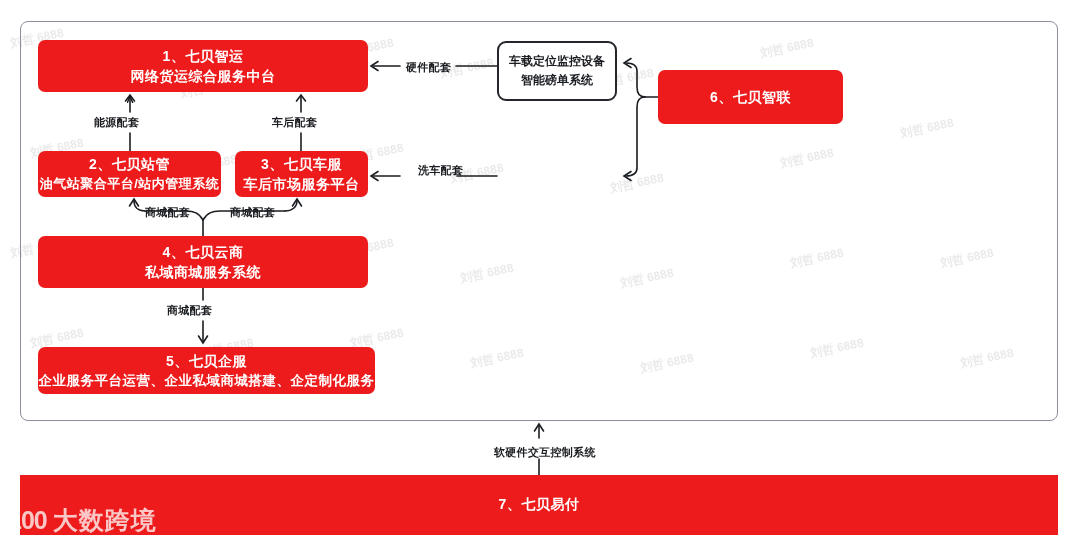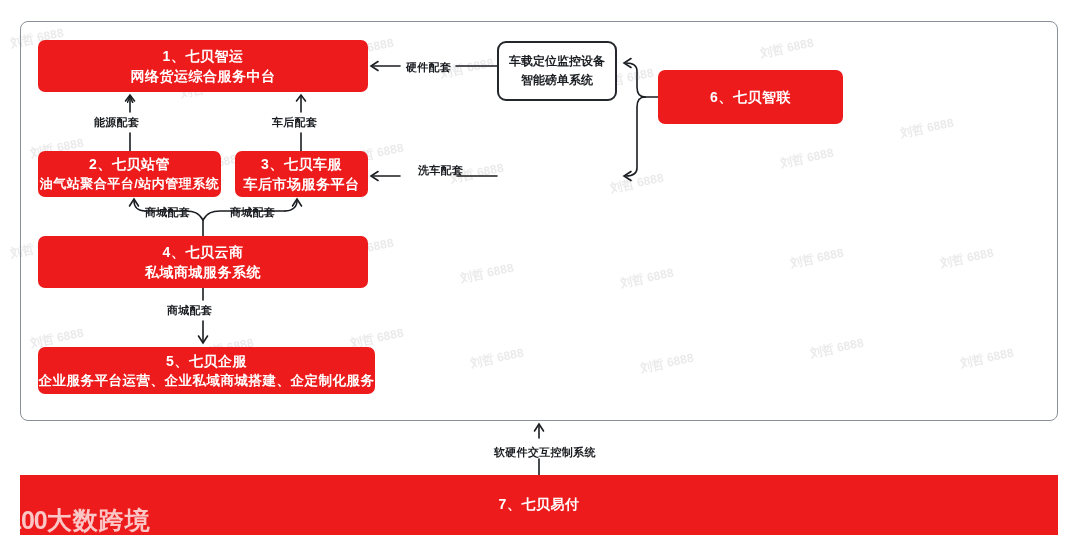--- a/index.html
+++ b/index.html
@@ -128,20 +128,21 @@
     user-select: none;
   }
 
   
   #logo {
     position: absolute;
     left: 8px;
     top: 508px;
     display: flex;
     align-items: center;
+    gap: 6px;
     opacity: 0.75;
   }
   #logo .mark {
     font-size: 25px;
     font-weight: bold;
     color: #ffffff;
     letter-spacing: -1px;
     line-height: 1;
   }
   #logo .wordmark {

